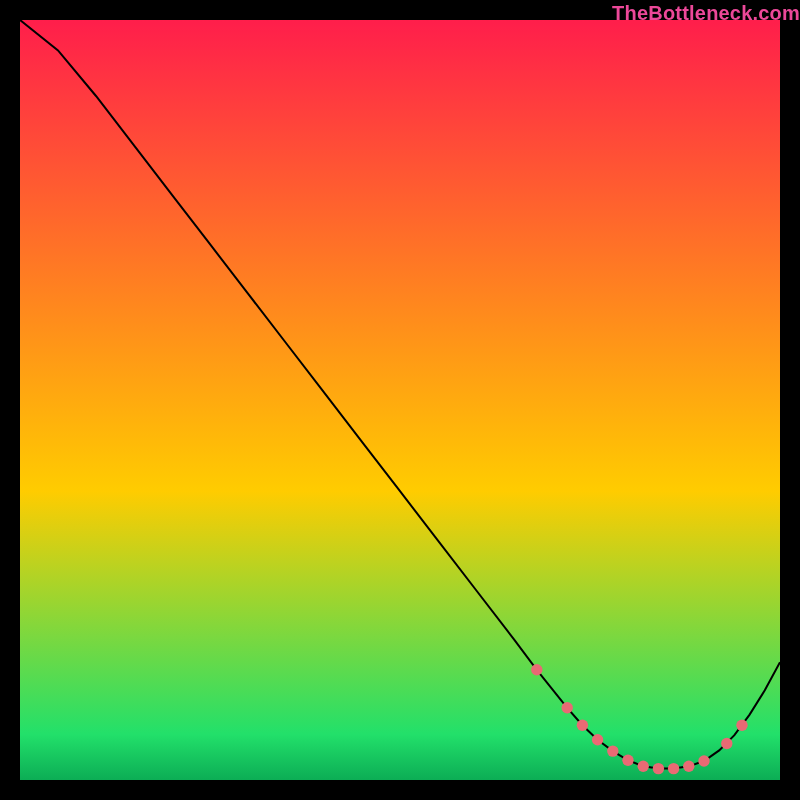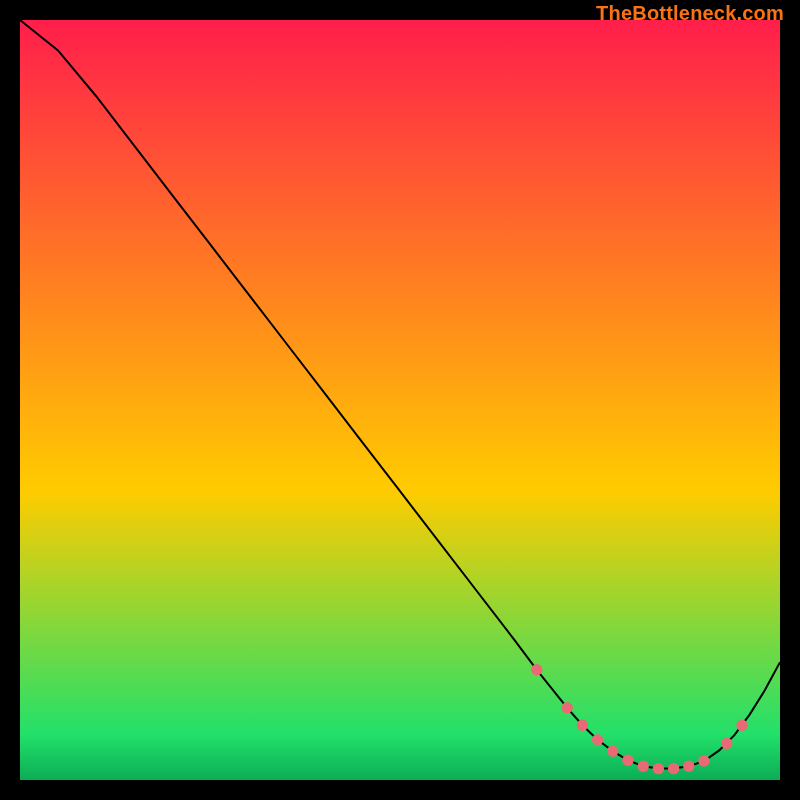--- a/index.html
+++ b/index.html
@@ -19,25 +19,25 @@
   .plot {
     position: absolute;
     left: 20px;
     top: 20px;
     width: 760px;
     height: 760px;
   }
   .watermark {
     position: absolute;
     top: 2px;
-    right: 16px;
+    right: 0;
     font-family: Arial, Helvetica, sans-serif;
     font-size: 20px;
     font-weight: 600;
-    color: #f97316;
+    color: #ec4899;
     letter-spacing: 0.2px;
   }
 </style>
 </head>
 <body>
 <div class="frame">
 
   <div class="watermark">TheBottleneck.com</div>
 
   <svg class="plot" viewBox="0 0 100 100" preserveAspectRatio="none">

